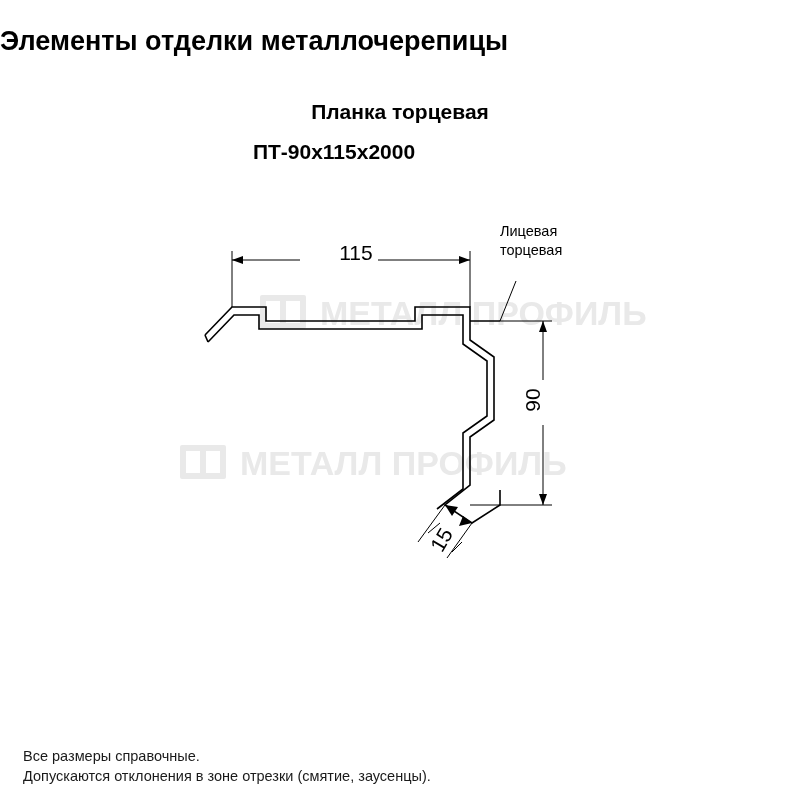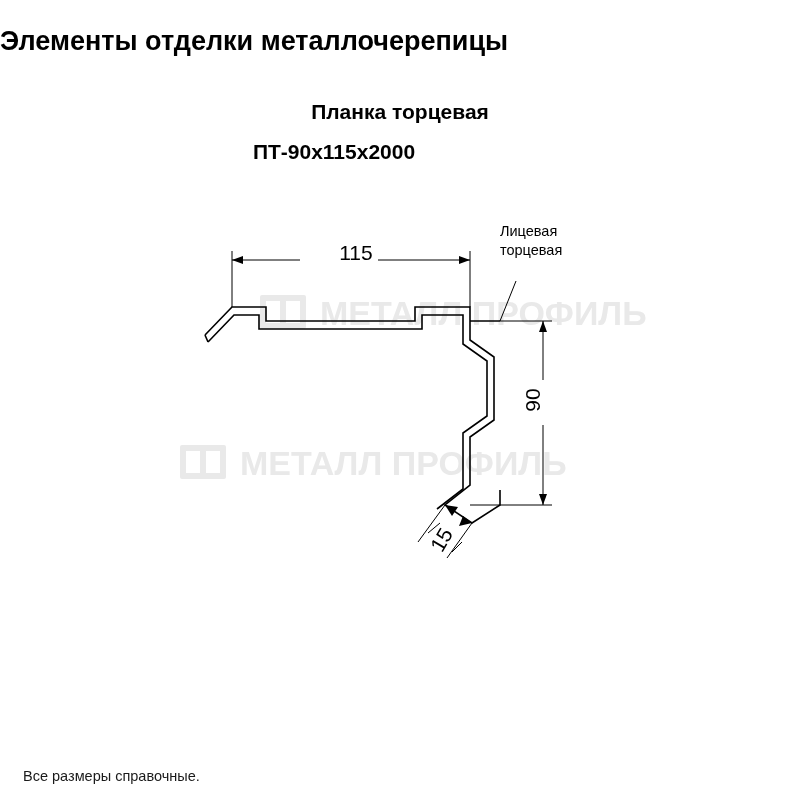--- a/index.html
+++ b/index.html
@@ -205,15 +205,16 @@
   <div class="dim-90">90</div>
   <div class="dim-15">15</div>
 
   <div class="label-face">
     <div>Лицевая</div>
     <div>торцевая</div>
   </div>
 
   <div class="footer">
     <div>Все размеры справочные.</div>
+    <div>Допускаются отклонения в зоне отрезки (смятие, заусенцы).</div>
   </div>
 
 </div>
 
 </body></html>

